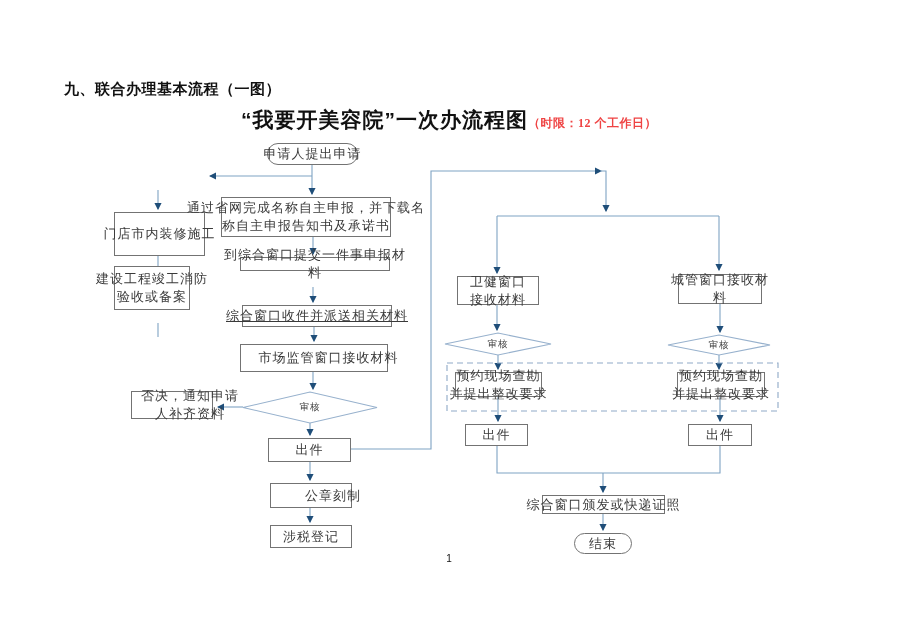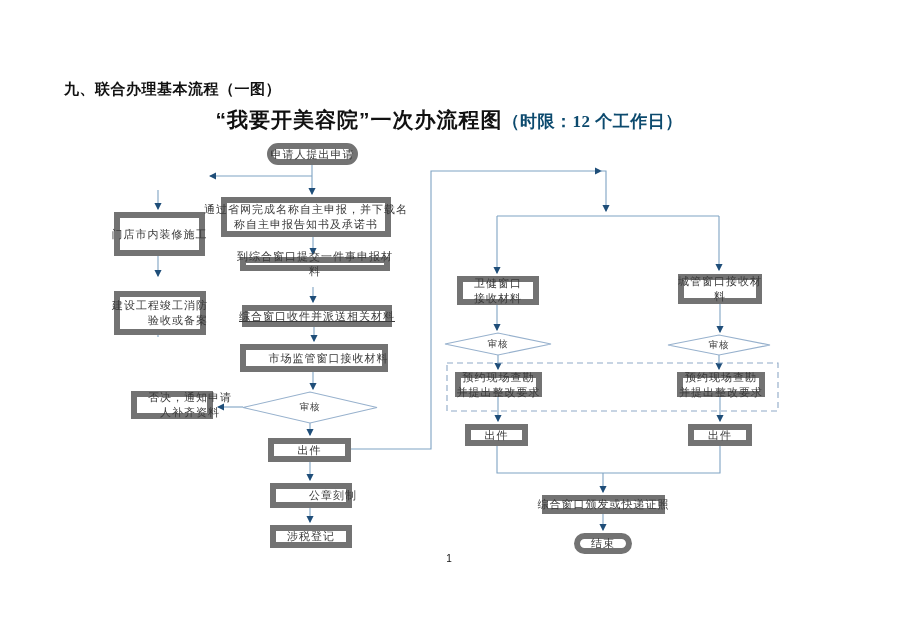--- a/index.html
+++ b/index.html
@@ -3,26 +3,26 @@
 <meta charset="utf-8">
 <style>
   html,body{margin:0;padding:0;background:#ffffff;}
   .page{position:relative;width:898px;height:634px;background:#ffffff;overflow:hidden;
         font-family:"Liberation Serif","DejaVu Serif",serif;}
   .heading{position:absolute;left:64px;top:80px;font-size:15px;font-weight:700;color:#111;
            letter-spacing:.5px;font-family:"Liberation Sans","DejaVu Sans",sans-serif;}
   .subtitle{position:absolute;left:0;top:106px;width:898px;text-align:center;white-space:nowrap;}
   .subtitle-main{font-size:21px;font-weight:700;color:#111;letter-spacing:1px;
                  font-family:"Liberation Sans","DejaVu Sans",sans-serif;}
-  .subtitle-note{font-size:17px;font-weight:600;color:#0c4a6e;letter-spacing:.5px;
+  .subtitle-note{font-size:12px;font-weight:600;color:#ef4444;letter-spacing:.5px;
                  font-family:"Liberation Serif","DejaVu Serif",serif;text-align:right;}
   svg.connectors{position:absolute;left:0;top:0;}
   .node{position:absolute;box-sizing:border-box;display:flex;align-items:center;justify-content:center;
-        text-align:center;border:6px solid #737373;background:#ffffff;color:#3a3a3a;
-        font-size:11px;line-height:1.35;letter-spacing:1px;white-space:pre;}
+        text-align:center;border:1px solid #737373;background:#ffffff;color:#3a3a3a;
+        font-size:13px;line-height:1.35;letter-spacing:1px;white-space:pre;}
   .stadium{border-radius:12px;}
   .dlabel{position:absolute;box-sizing:border-box;display:flex;align-items:center;justify-content:center;
           text-align:center;color:#3a3a3a;font-size:9.5px;letter-spacing:1px;white-space:pre;}
   .pageno{position:absolute;left:0;top:553px;width:898px;text-align:center;font-size:10px;color:#111;
           font-family:"Liberation Sans","DejaVu Sans",sans-serif;}
 </style>
 </head>
 <body>
 
 <div class="page">
@@ -80,21 +80,21 @@
       <polygon points="243,407.5 310,392 377,407.5 310,423"></polygon>
       <polygon points="445,344 498,333 551,344 498,355"></polygon>
       <polygon points="668,345 719,335 770,345 719,355"></polygon>
     </g>
     <rect x="447" y="363" width="331" height="48" fill="none" stroke="#8fa9c7" stroke-width="1.1" stroke-dasharray="6 4"></rect>
   </svg>
 
   <div class="node stadium" style="left:267px;top:143px;width:91px;height:22px;">申请人提出申请</div>
 
   <div class="node" style="left:114px;top:212px;width:91px;height:44px;">门店市内装修施工</div>
-  <div class="node" style="left:114px;top:291px;width:92px;height:44px;text-align:right;">建设工程竣工消防
+  <div class="node" style="left:114px;top:266px;width:76px;height:44px;">建设工程竣工消防
 验收或备案</div>
 
   <div class="node" style="left:221px;top:197px;width:170px;height:40px;">通过省网完成名称自主申报，并下载名
 称自主申报告知书及承诺书</div>
   <div class="node" style="left:240px;top:257px;width:150px;height:14px;">到综合窗口提交一件事申报材
 料</div>
   <div class="node" style="left:242px;top:305px;width:150px;height:22px;text-decoration:underline;">综合窗口收件并派送相关材料</div>
   <div class="node" style="left:240px;top:344px;width:148px;height:28px;padding-left:29px;">市场监管窗口接收材料</div>
   <div class="node" style="left:131px;top:391px;width:82px;height:28px;padding-left:36px;">否决，通知申请
 人补齐资料</div>

